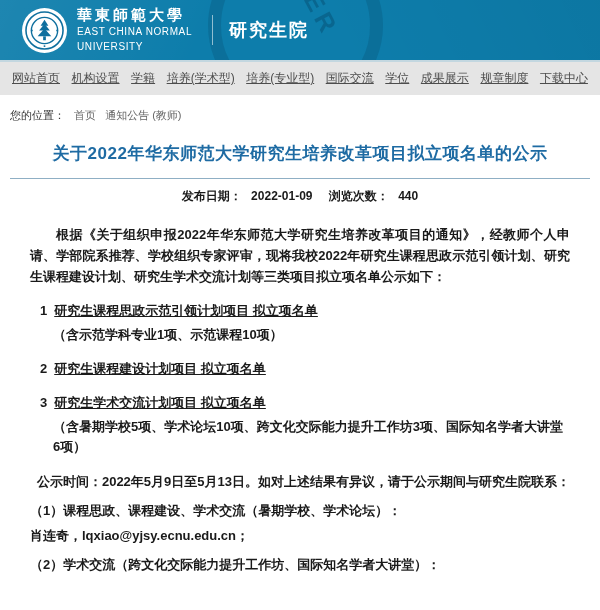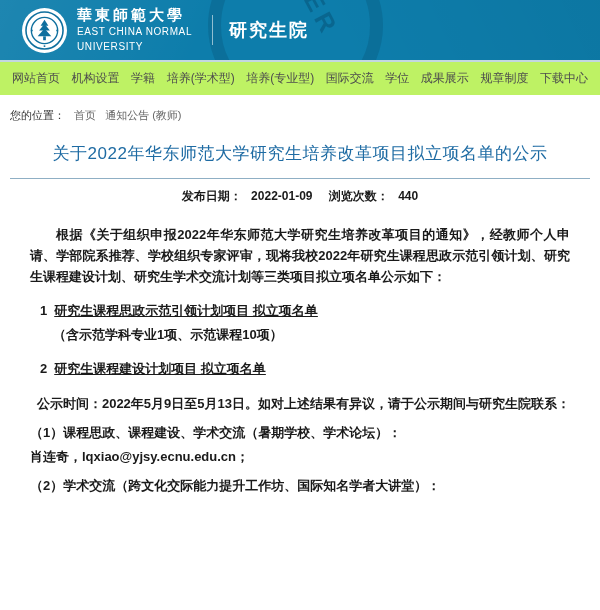--- a/index.html
+++ b/index.html
@@ -41,35 +41,35 @@
   .univ-cn {
     font-family:"DejaVu Serif","Liberation Serif",serif;
     font-size:15px; font-weight:bold; letter-spacing:3px; line-height:1.1;
   }
   .univ-en { font-size:10px; letter-spacing:0.6px; line-height:1.3; margin-top:2px; }
   .v-divider { width:1px; height:30px; background:rgba(255,255,255,0.55); margin:0 16px 0 20px; position:relative; }
   .site-name { color:#fff; font-size:18px; font-weight:bold; letter-spacing:2px; position:relative; }
 
   
   .nav {
-    height:33px; background:#bef264;
+    height:33px; background:#e5e5e5;
     display:flex; align-items:center; justify-content:space-between;
-    padding:0 12px; font-size:12px; color:#4d4d4d;
+    padding:0 12px; font-size:12px; color:#4d4d4d;text-decoration:underline;
   }
   .nav-item { cursor:pointer; white-space:nowrap; }
 
   
   .breadcrumb { padding:13px 0 0 10px; font-size:11px; color:#666; }
   .breadcrumb .loc-label { color:#333; }
   .breadcrumb a { color:#666; text-decoration:none; margin-left:6px; cursor:pointer; }
 
   
   .title {
     margin:19px 20px 0; text-align:center;
-    color:#1e6ba3; font-size:17px; font-weight:normal; letter-spacing:0.5px;
+    color:#1e6ba3; font-size:17px; font-weight:bold; letter-spacing:0.5px;
   }
   .title-rule { border:none; border-top:1px solid #8fafc4; margin:13px 10px 0; }
   .meta { margin-top:9px; text-align:center; font-size:12px; color:#1a1a1a; font-weight:bold; }
   .meta span { margin:0 3px; }
 
   .body-text { margin:20px 30px 0; font-size:13px; color:#1a1a1a; font-weight:600; line-height:1.6; }
   .salutation { margin-top:2px; }
   .intro { margin-top:9px; text-indent:2em; text-align:justify; }
 
   .proj-list { margin:14px 0 0 10px; }
@@ -147,20 +147,24 @@
   <div class="intro">根据《关于组织申报2022年华东师范大学研究生培养改革项目的通知》，经教师个人申请、学部院系推荐、学校组织专家评审，现将我校2022年研究生课程思政示范引领计划、研究生课程建设计划、研究生学术交流计划等三类项目拟立项名单公示如下：</div>
 
   <div class="proj-list">
     <div class="proj-item">
       <span class="proj-no">1</span><span class="proj-title">研究生课程思政示范引领计划项目 拟立项名单</span>
       <div class="proj-detail">（含示范学科专业1项、示范课程10项）</div>
     </div>
     <div class="proj-item">
       <span class="proj-no">2</span><span class="proj-title">研究生课程建设计划项目 拟立项名单</span>
     </div>
+    <div class="proj-item">
+      <span class="proj-no">3</span><span class="proj-title">研究生学术交流计划项目 拟立项名单</span>
+      <div class="proj-detail">（含暑期学校5项、学术论坛10项、跨文化交际能力提升工作坊3项、国际知名学者大讲堂6项）</div>
+    </div>
   </div>
 
   <div class="notice-period">公示时间：2022年5月9日至5月13日。如对上述结果有异议，请于公示期间与研究生院联系：</div>
 
   <div>
     <div class="contact-heading">（1）课程思政、课程建设、学术交流（暑期学校、学术论坛）：</div>
     <div class="contact-person">肖连奇，lqxiao@yjsy.ecnu.edu.cn；</div>
   </div>
   <div>
     <div class="contact-heading">（2）学术交流（跨文化交际能力提升工作坊、国际知名学者大讲堂）：</div>

